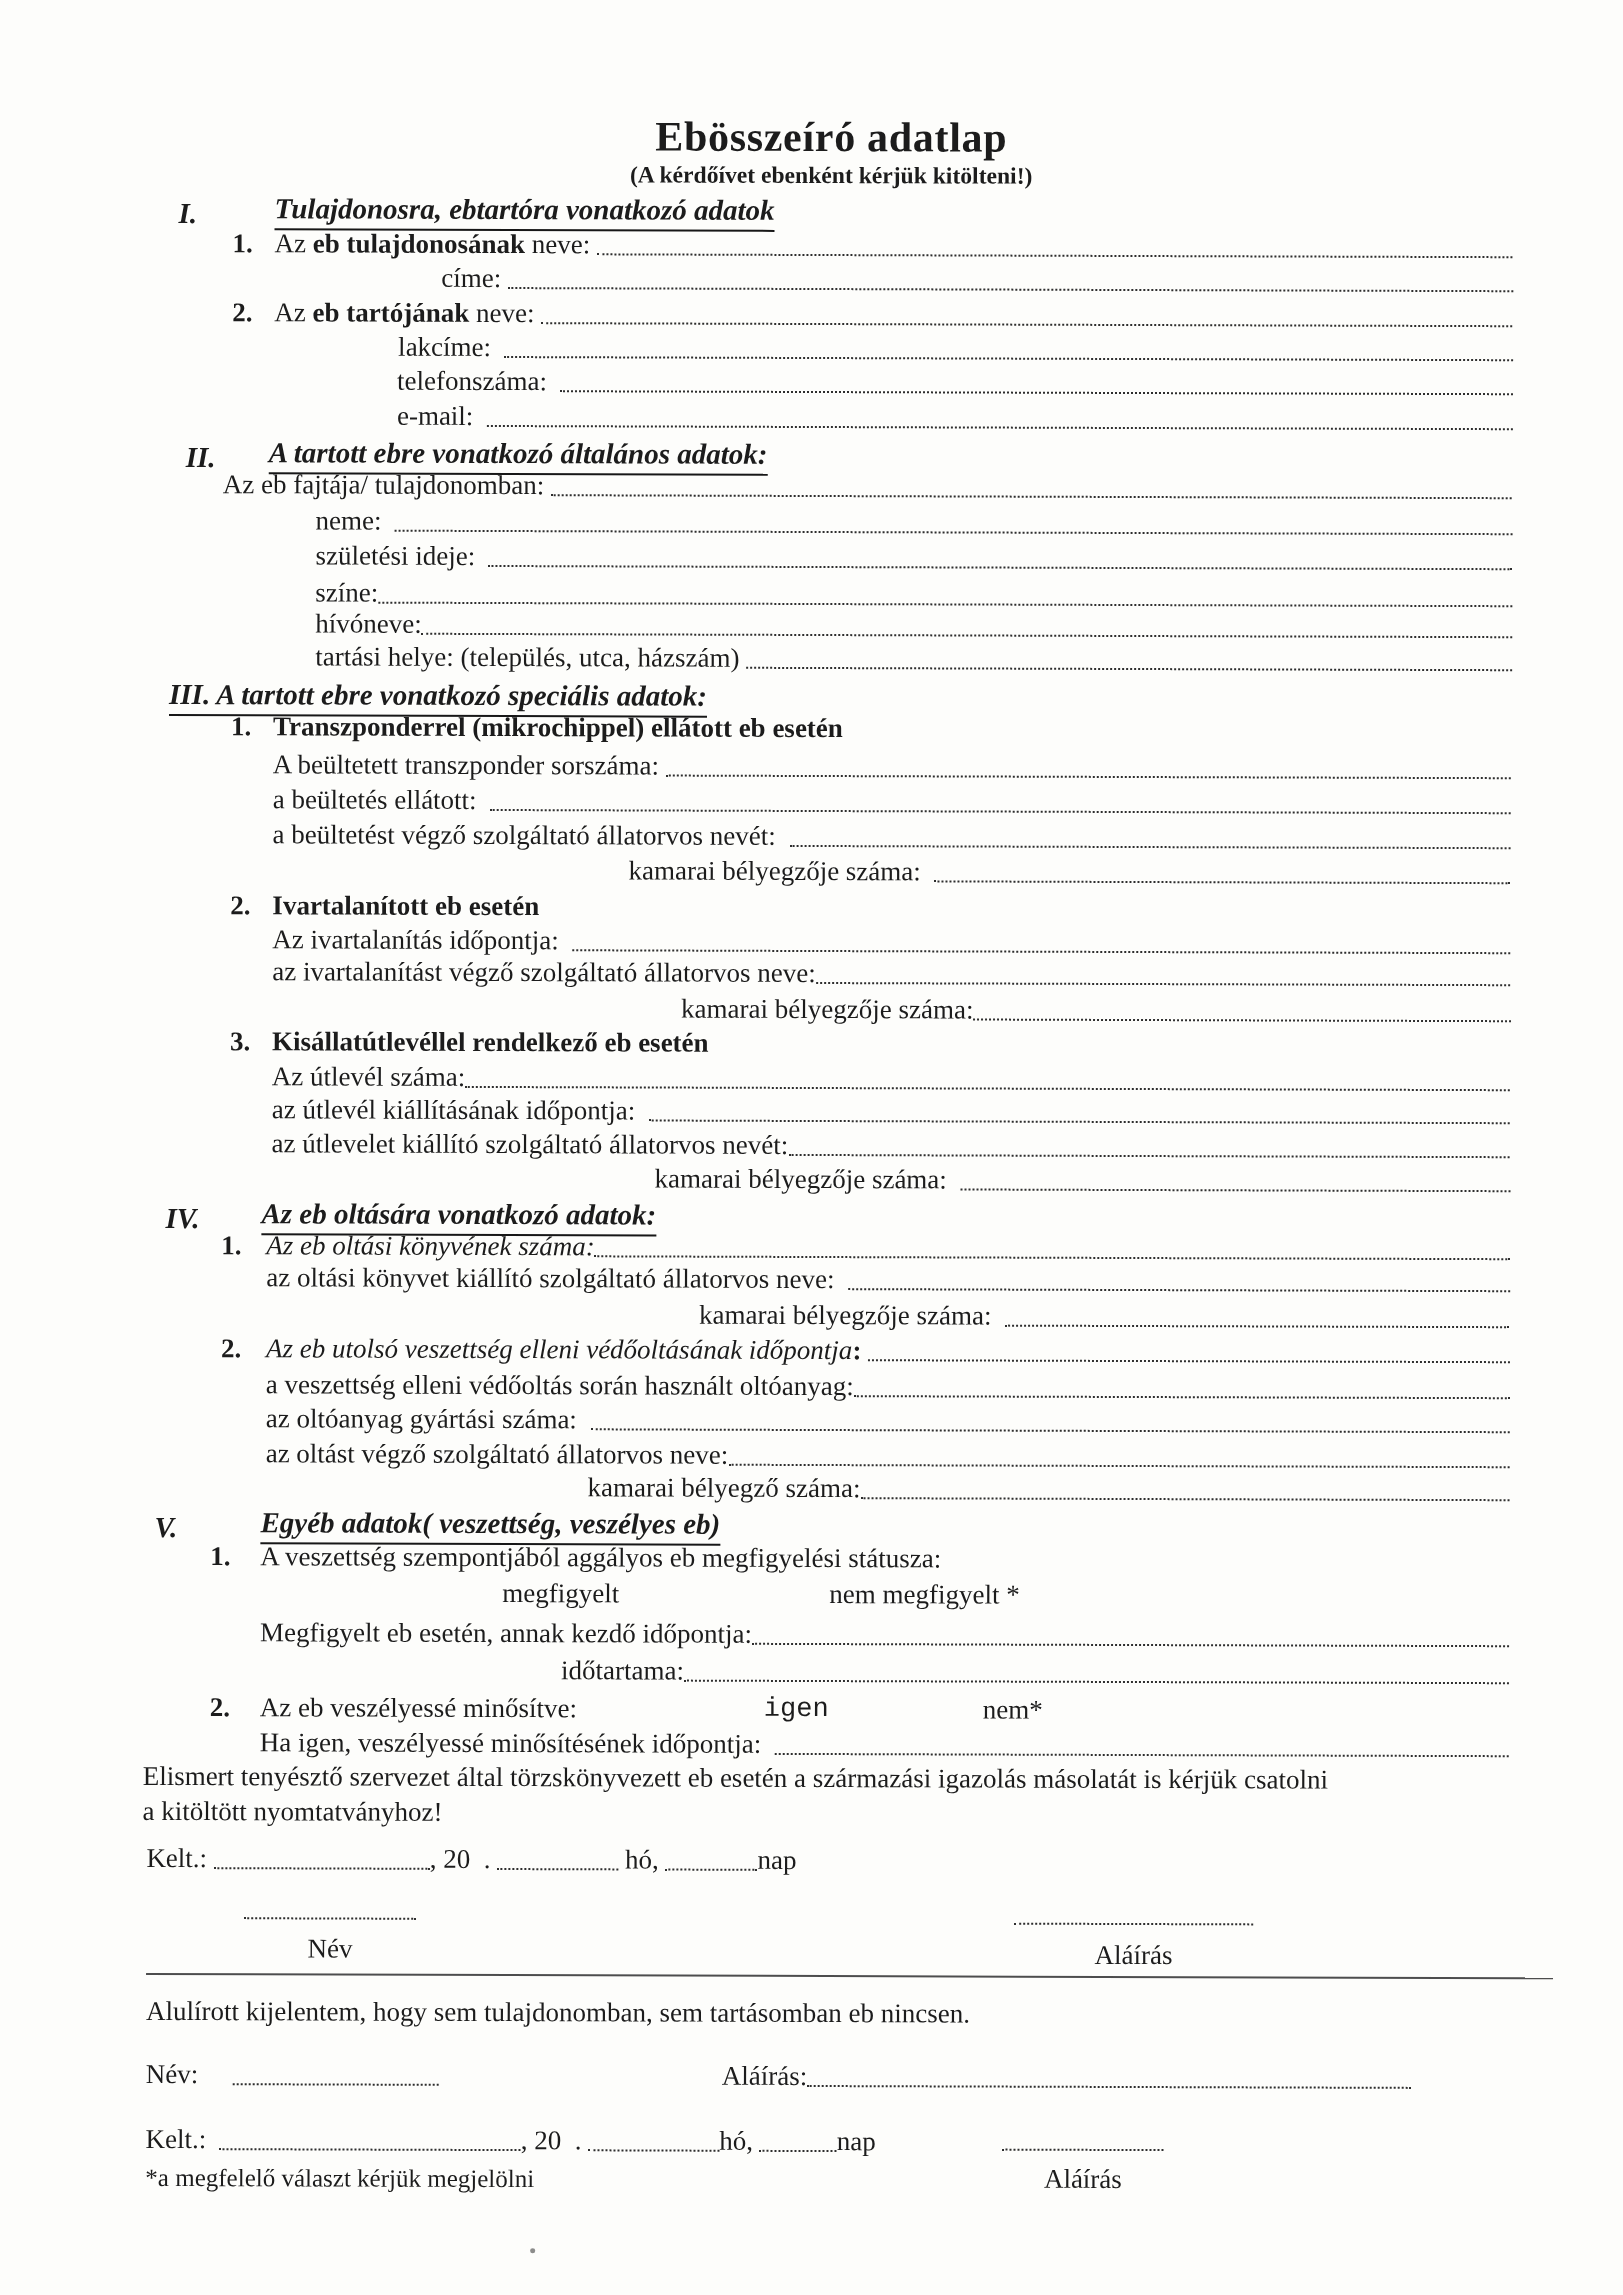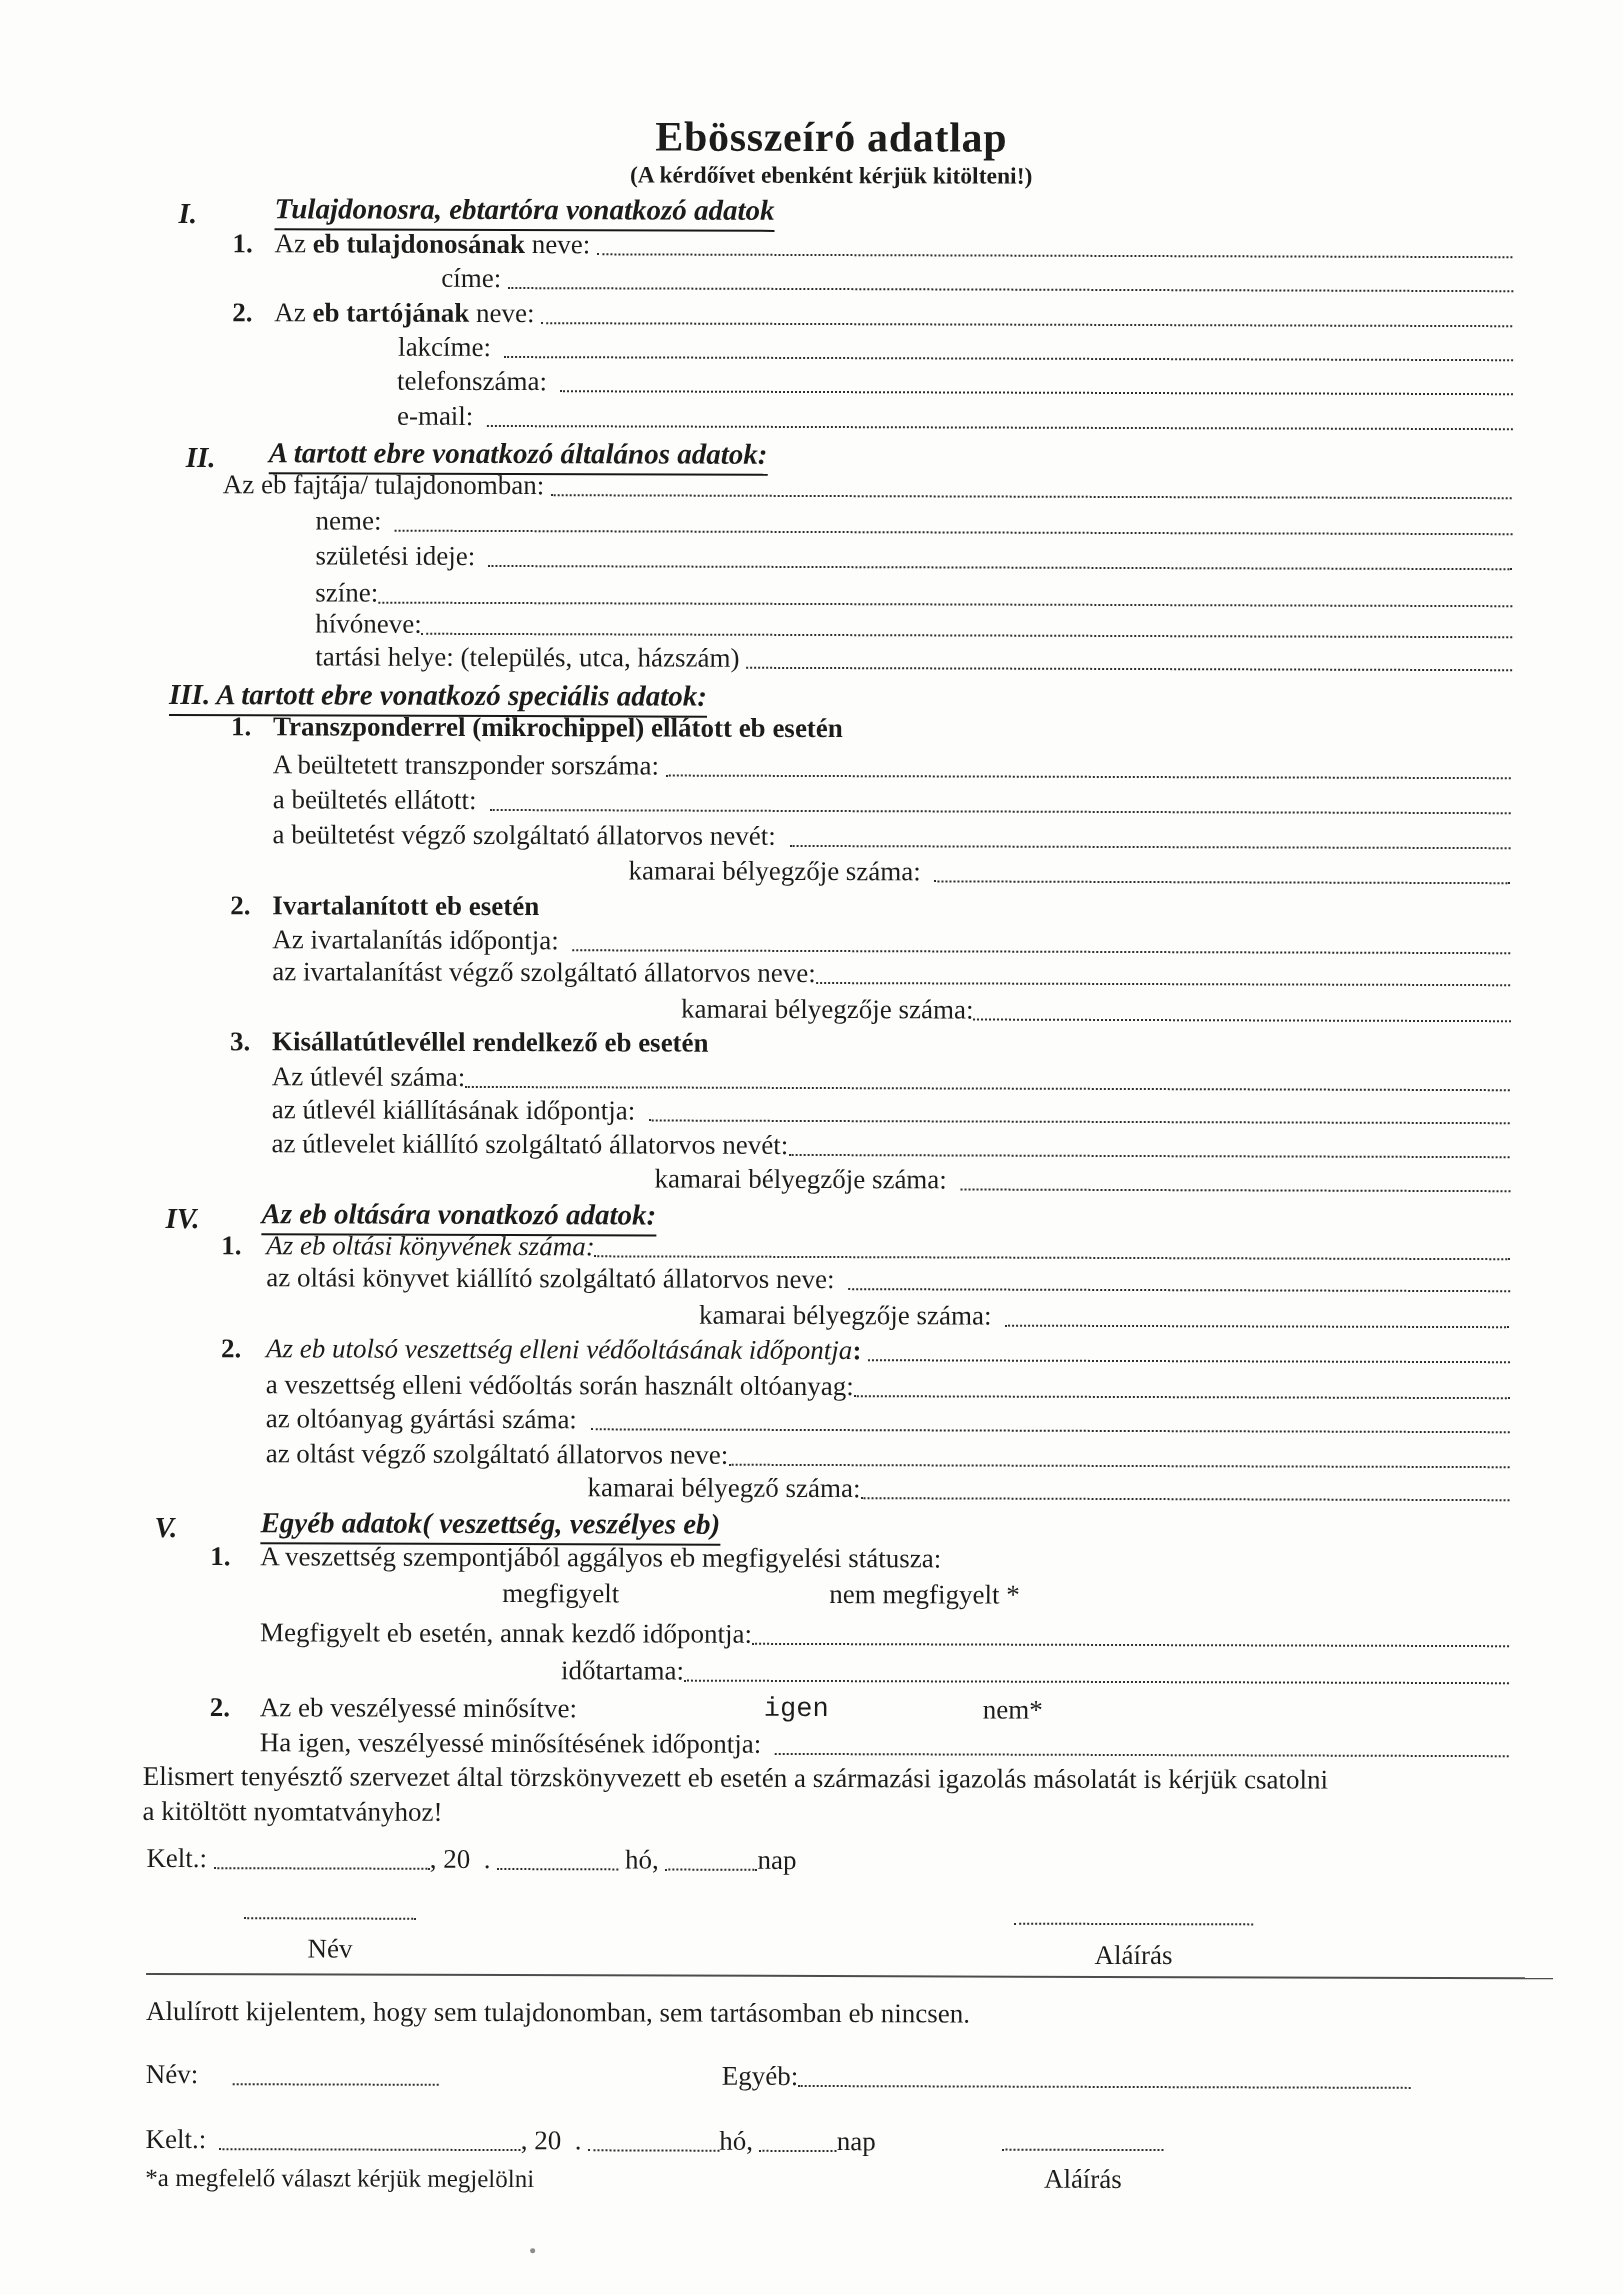--- a/index.html
+++ b/index.html
@@ -86,21 +86,21 @@
         <div class="row" style="top: 1763px; left: 145px;"><span class="seg">Elismert tenyésztő szervezet által törzskönyvezett eb esetén a származási igazolás másolatát is kérjük csatolni</span></div>
         <div class="row" style="top: 1798px; left: 145px;"><span class="seg">a kitöltött nyomtatványhoz!</span></div>
         <div class="row" style="top: 1845px; left: 149px;"><span class="seg">Kelt.: </span><span class="leadseg" style="width: 216px;"></span><span class="seg">, 20  . </span><span class="leadseg" style="width: 121px;"></span><span class="seg"> hó, </span><span class="leadseg" style="width: 92px;"></span><span class="seg">nap</span></div>
         <div class="dotseg" style="top: 1919px; left: 247px; width: 172px;"></div>
         <div class="dotseg" style="top: 1922px; left: 1017px; width: 239px;"></div>
         <div class="row center" style="top: 1935px; left: 247px; width: 172px;"><span class="seg">Név</span></div>
         <div class="row center" style="top: 1939px; left: 1017px; width: 239px;"><span class="seg">Aláírás</span></div>
         <div class="rule" style="top: 1975px; left: 149px; width: 1407px;"></div>
         <div class="row" style="top: 1998px; left: 149px;"><span class="seg">Alulírott kijelentem, hogy sem tulajdonomban, sem tartásomban eb nincsen.</span></div>
         <div class="row" style="top: 2061px; left: 149px; width: 293px; gap: 35px;"><span class="seg">Név:</span><span class="leader"></span></div>
-        <div class="row" style="top: 2061px; left: 725px; width: 689px;"><span class="seg">Egyéb:</span><span class="leader"></span></div>
+        <div class="row" style="top: 2061px; left: 725px; width: 689px;"><span class="seg">Aláírás:</span><span class="leader"></span></div>
         <div class="row" style="top: 2126px; left: 149px;"><span class="seg">Kelt.:  </span><span class="leadseg" style="width: 301px;"></span><span class="seg">, 20  . </span><span class="leadseg" style="width: 131px;"></span><span class="seg">hó, </span><span class="leadseg" style="width: 77px;"></span><span class="seg">nap</span></div>
         <div class="dotseg" style="top: 2148px; left: 1006px; width: 161px;"></div>
         <div class="row" style="top: 2164px; left: 149px; font-size: 25px;"><span class="seg">*a megfelelő választ kérjük megjelölni</span></div>
         <div class="row center" style="top: 2163px; left: 1006px; width: 161px;"><span class="seg">Aláírás</span></div>
         <div class="speck" style="top: 2249px; left: 534px;"></div>
       </div>
   </div>
 </div>
 
 

